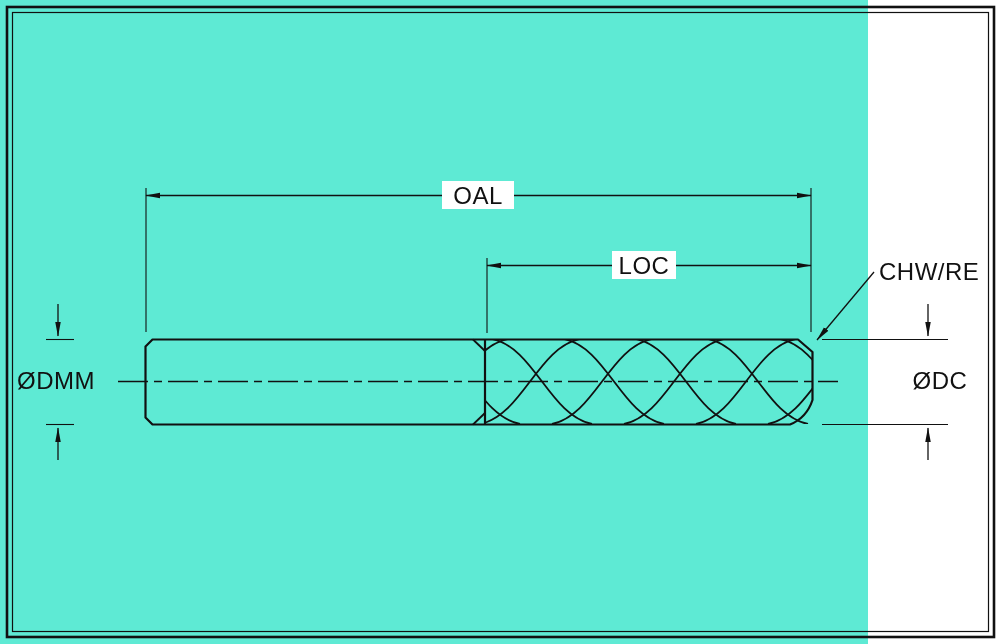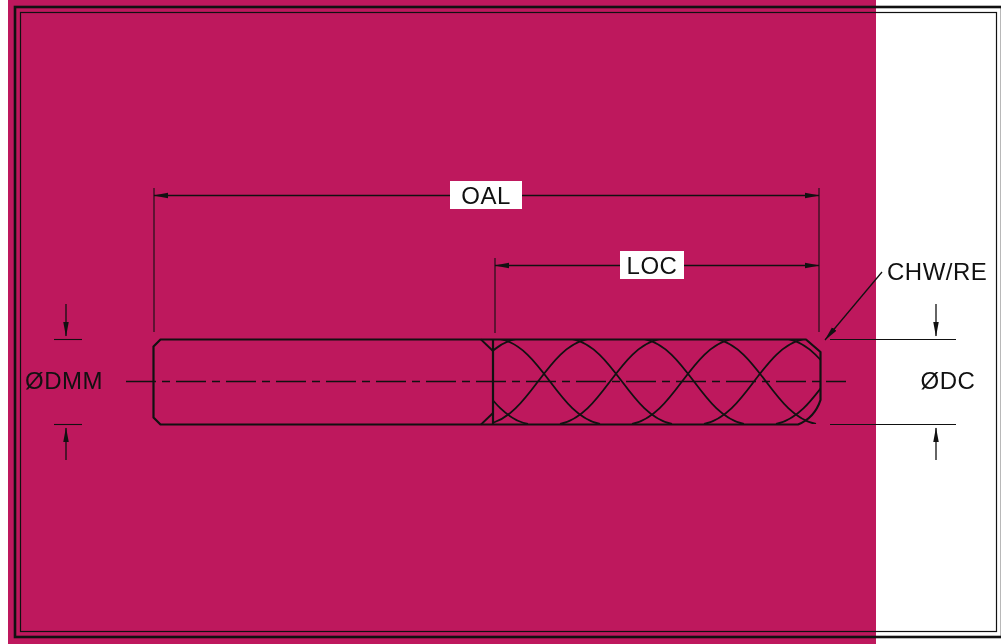--- a/index.html
+++ b/index.html
@@ -7,22 +7,21 @@
     padding: 0;
     background: #ffffff;
     width: 1001px;
     height: 644px;
     overflow: hidden;
   }
   .drawing-wrap {
     width: 868px;
     height: 644px;
     position: relative;
-    background: #be185d;
-    margin-left: 8px;
+    background: #5eead4;
   }
   svg {
     display: block;
   }
   .outline      { stroke: #111111; stroke-width: 2.2; fill: none; stroke-linejoin: round; }
   .flute        { stroke: #111111; stroke-width: 1.8; fill: none; }
   .dim          { stroke: #111111; stroke-width: 1.3; fill: none; }
   .ext          { stroke: #111111; stroke-width: 1.1; fill: none; }
   .cl           { stroke: #111111; stroke-width: 1.3; fill: none; stroke-dasharray: 30 6 8 6; }
   .frame-outer  { stroke: #111111; stroke-width: 2.6; fill: none; }

